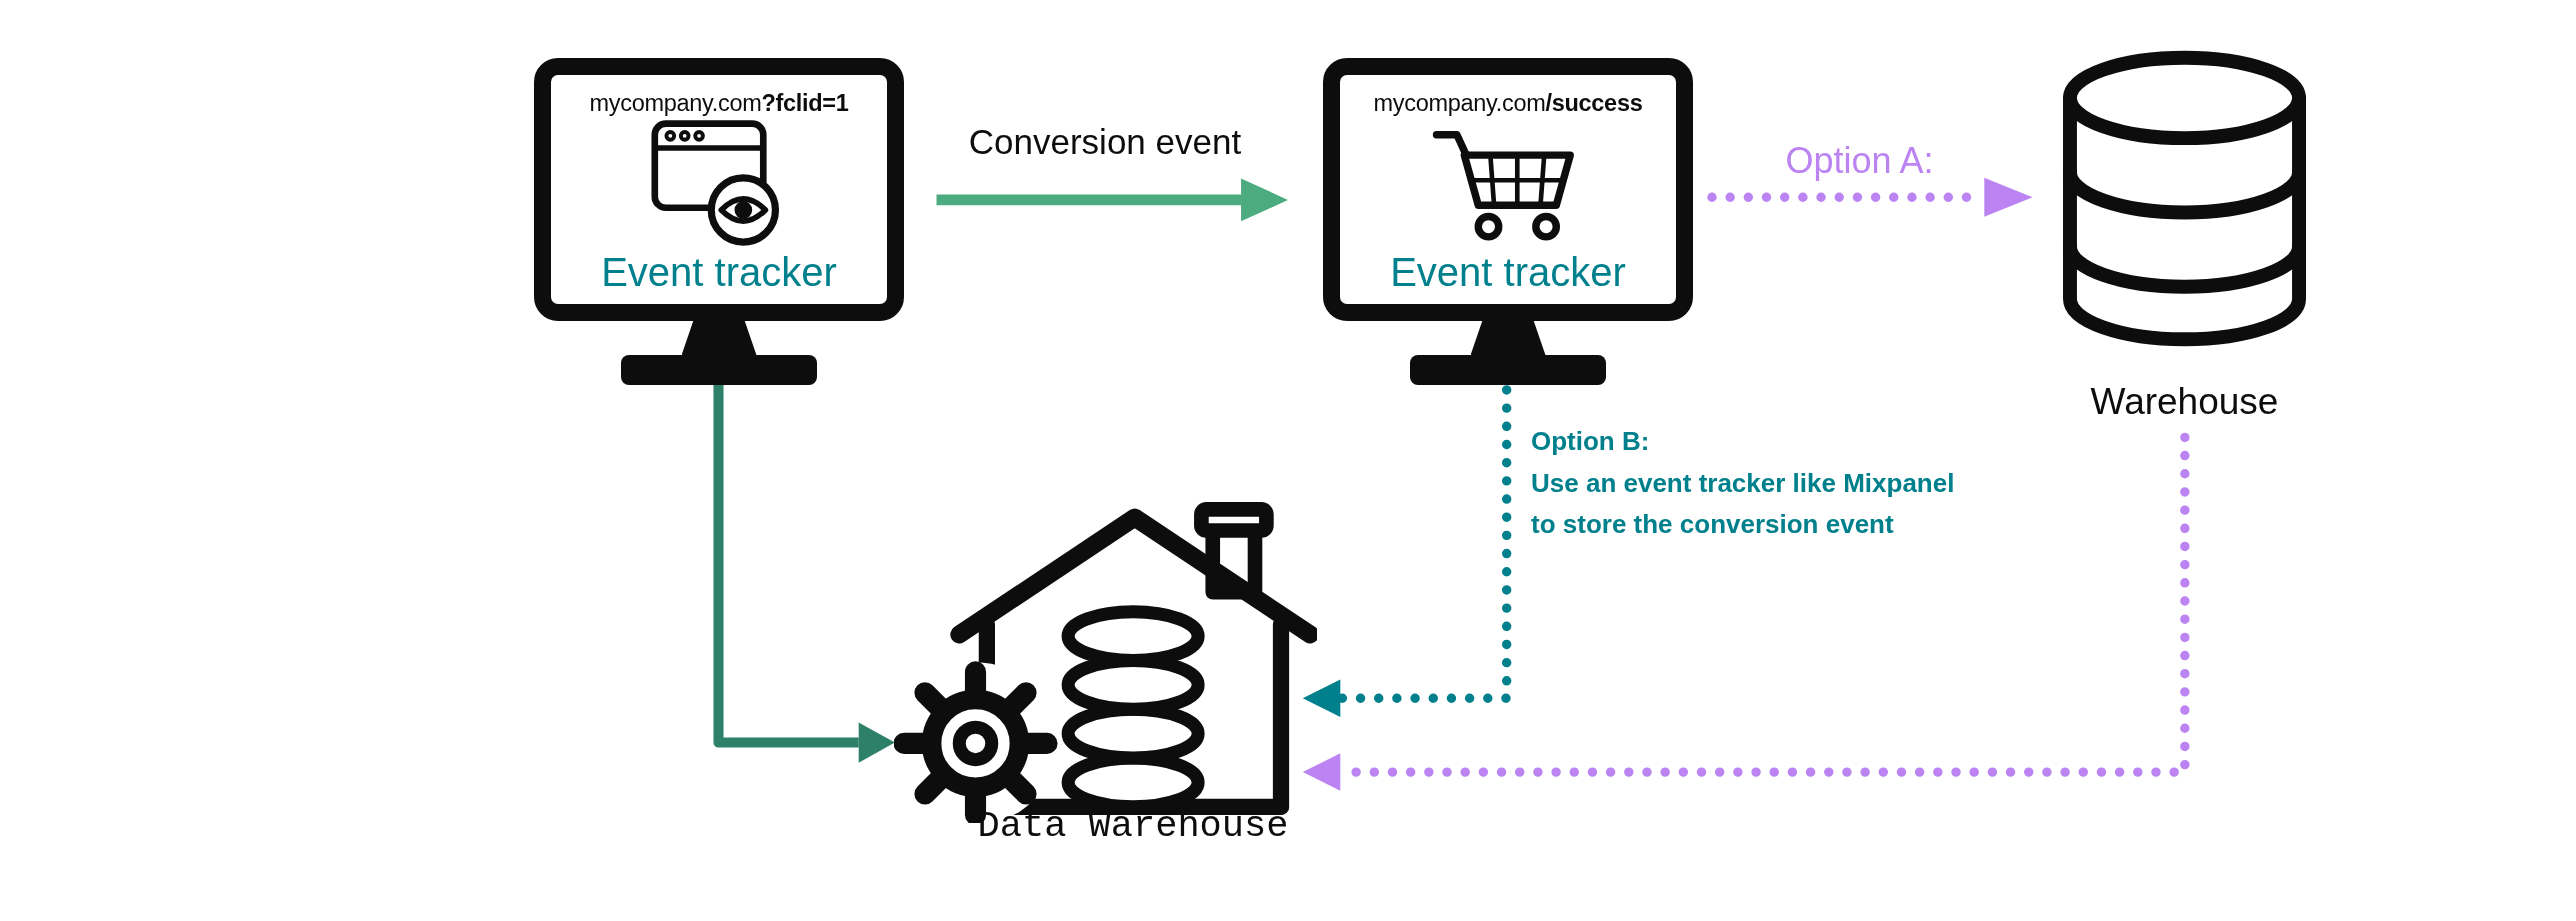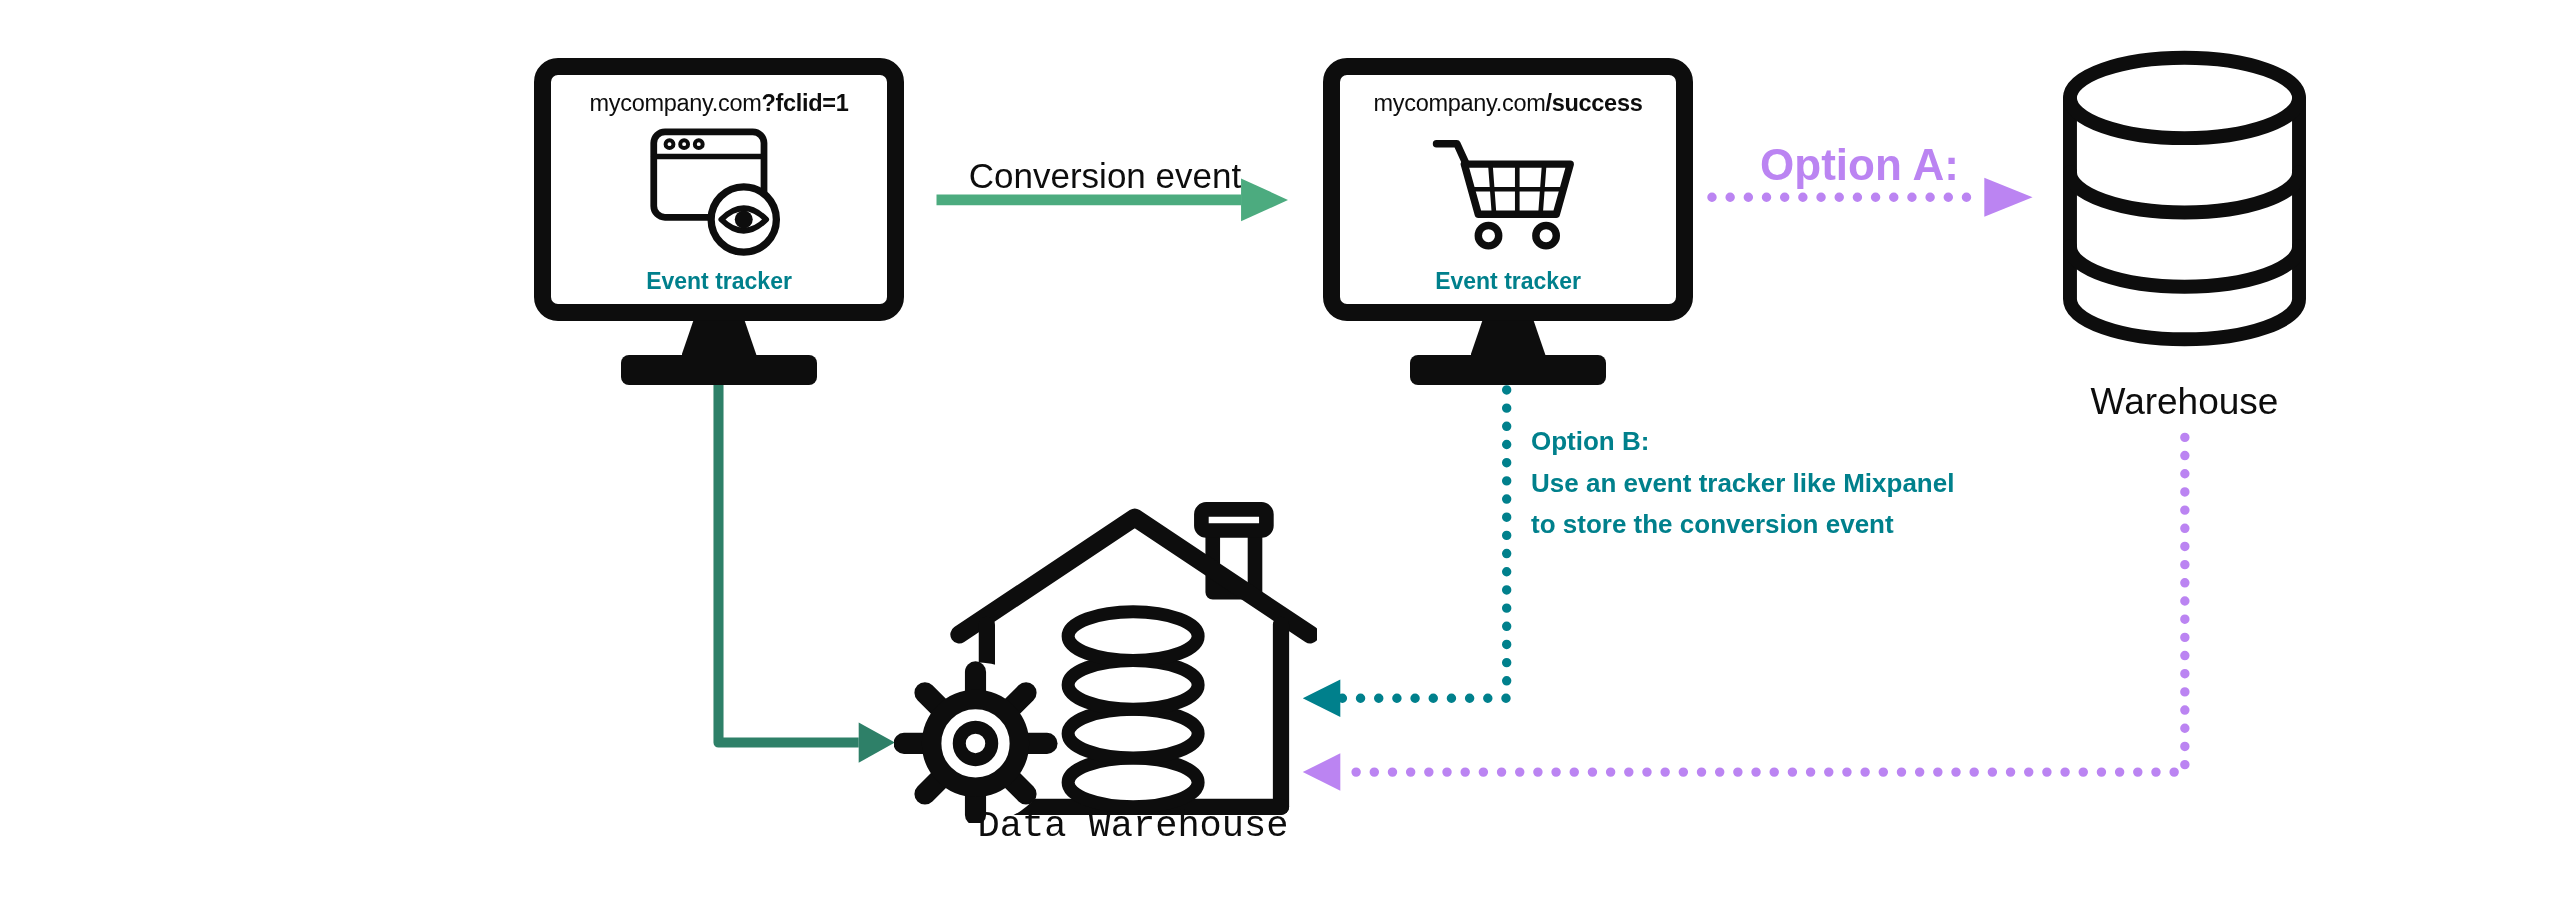--- a/index.html
+++ b/index.html
@@ -42,26 +42,26 @@
     width:370px;height:263px;background:#fff;
     border:17px solid var(--ink);border-radius:24px;
     display:flex;flex-direction:column;align-items:center;justify-content:space-between;
     padding:14.8px 6.7px 5.4px;
   }
   .neck{width:75px;height:35px;background:var(--ink);
     clip-path:polygon(16% 0,84% 0,100% 100%,0 100%);margin:-0.7px auto 0;}
   .base{width:196px;height:29.5px;background:var(--ink);border-radius:8px;margin:0 auto;}
   .url{font-size:23.5px;font-weight:500;letter-spacing:-0.3px;white-space:nowrap;}
   .url b{font-weight:700;}
-  .tracker{font-size:23px;font-weight:700;color:var(--teal);padding-bottom:4px;white-space:nowrap;}
+  .tracker{font-size:40px;font-weight:400;color:var(--teal);padding-bottom:4px;white-space:nowrap;}
 
   
   .black-label{font-size:37px;font-weight:500;}
   .conversion-label{font-size:35px;font-weight:500;}
-  .purple-label{color:var(--purple);font-weight:700;font-size:44px;}
+  .purple-label{color:var(--purple);font-weight:400;font-size:36px;}
   .teal-block div{color:var(--teal);font-weight:700;font-size:26px;line-height:1.6;white-space:nowrap;}
   .center{text-align:center;}
 </style>
 </head>
 <body>
 
 <div class="canvas">
 
   <svg class="connectors" width="2576" height="921" viewBox="0 0 3840 1373">
     <g>
@@ -98,21 +98,21 @@
         <circle cx="92" cy="84" r="29" class="stroke fill-w" stroke-width="6.5"></circle>
         <path d="M72 84 Q92 64 112 84 Q92 104 72 84 Z" class="stroke fill-w" stroke-width="5"></path>
         <circle cx="92" cy="84" r="8" fill="#0d0d0d"></circle>
       </svg>
       <div class="tracker">Event tracker</div>
     </div>
     <div class="neck"></div>
     <div class="base"></div>
   </div>
 
-  <div class="abs conversion-label center z2" style="left:904px;top:156px;width:402px;">Conversion event</div>
+  <div class="abs conversion-label center z2" style="left:904px;top:122px;width:402px;">Conversion event</div>
 
   <div class="monitor" style="left:1323px;top:58px;">
     <div class="screen">
       <div class="url"><span>mycompany.com</span><b>/success</b></div>
       <svg width="158" height="130" viewBox="0 0 170 140">
         <path d="M8 18 H30 L40 40" class="stroke" stroke-width="8"></path>
         <path d="M38 40 H152 L137 94 H53 Z" class="stroke fill-w" stroke-width="8"></path>
         <line x1="66" y1="40" x2="70" y2="94" class="stroke" stroke-width="5"></line>
         <line x1="95" y1="40" x2="95" y2="94" class="stroke" stroke-width="5"></line>
         <line x1="124" y1="40" x2="120" y2="94" class="stroke" stroke-width="5"></line>

